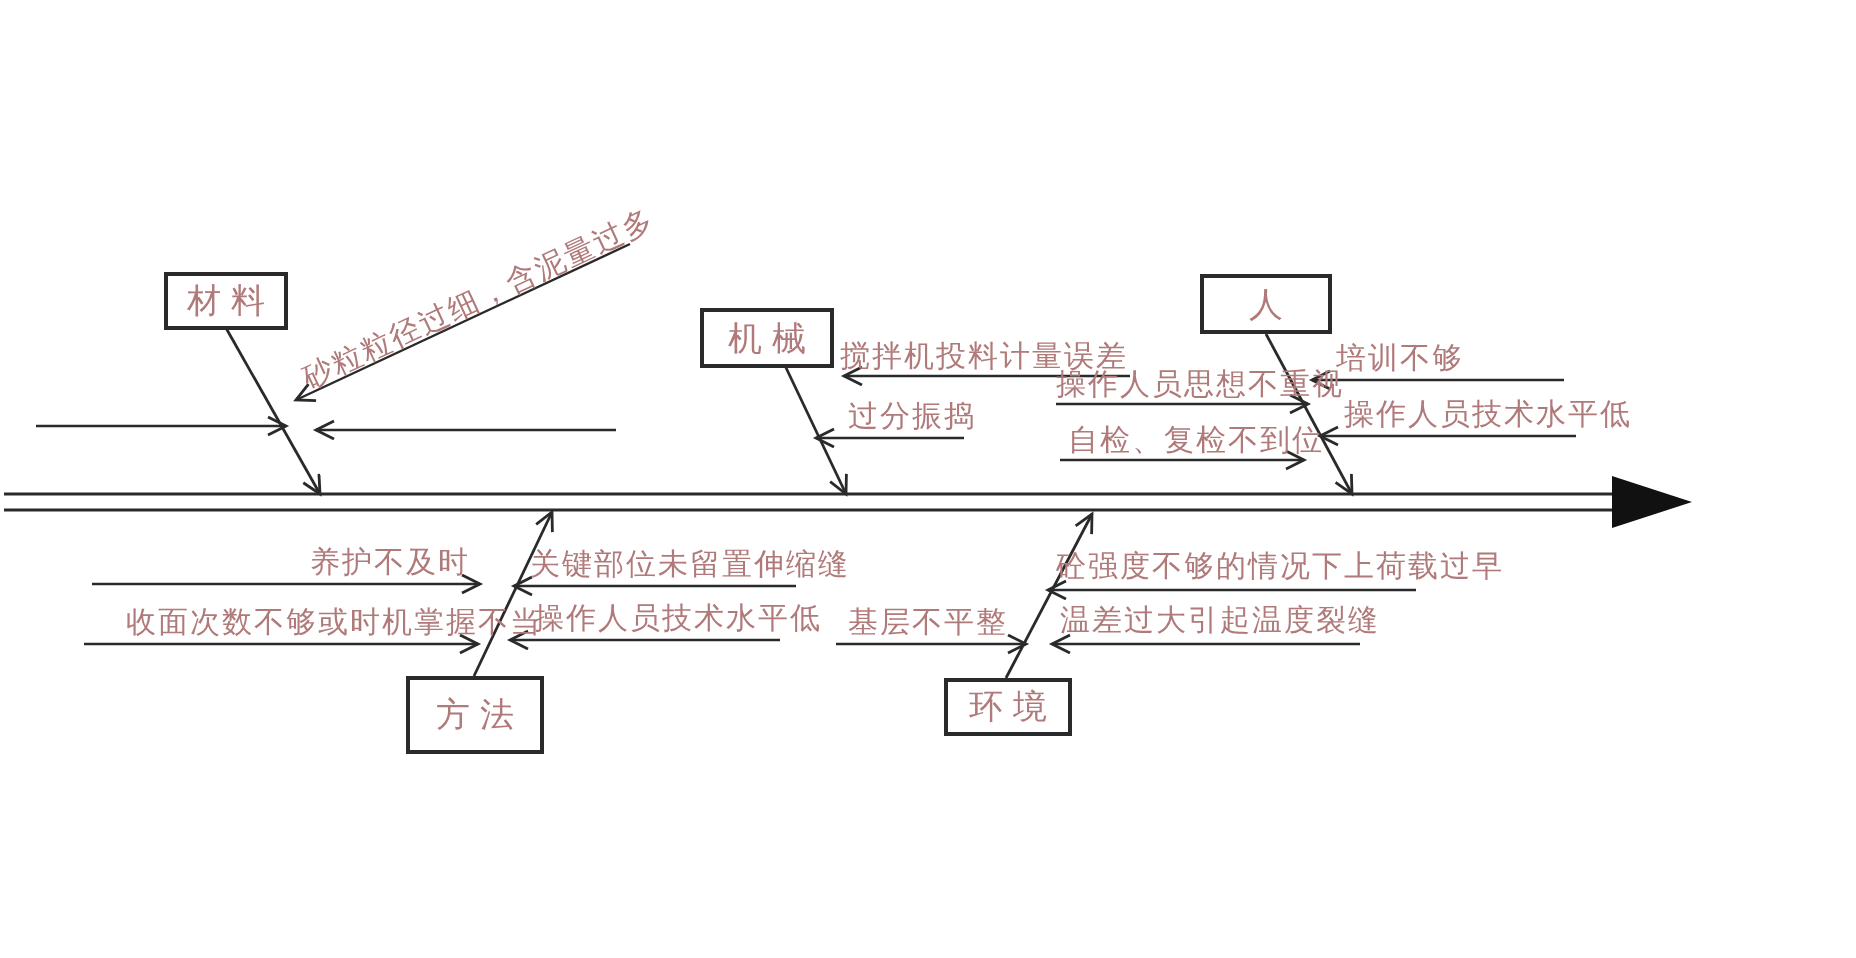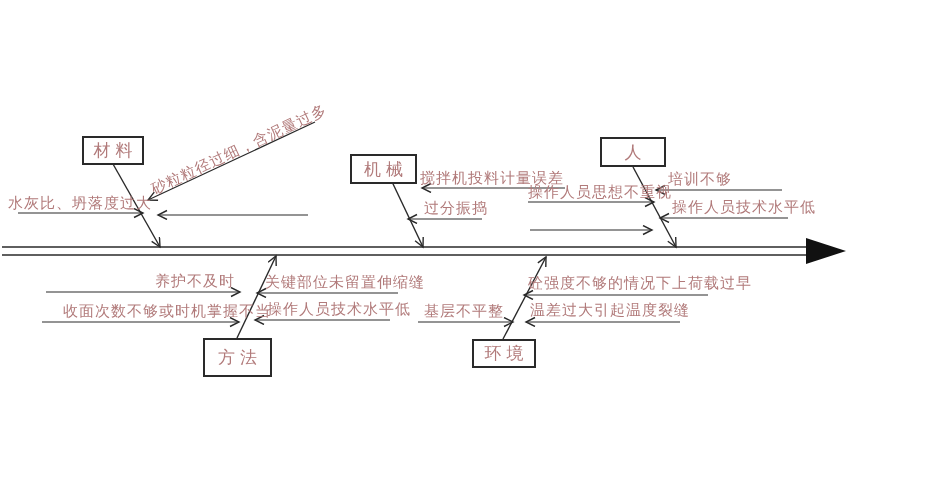--- a/index.html
+++ b/index.html
@@ -88,27 +88,27 @@
   <div class="catbox" style="left:600px;top:137px;width:66px;height:30px;letter-spacing:0;padding-left:0;">
     <span>人</span>
   </div>
   <div class="catbox" style="left:203px;top:338px;width:69px;height:39px;">
     <span>方法</span>
   </div>
   <div class="catbox" style="left:472px;top:339px;width:64px;height:29px;">
     <span>环境</span>
   </div>
 
-  <div class="cause" style="left:8px;top:194px;">水灰比、坍落度过大</div>
   <div class="cause rot" style="left:156px;top:180px;height:18px;">砂粒粒径过细，含泥量过多</div>
 
   <div class="cause" style="left:420px;top:169px;">搅拌机投料计量误差</div>
   <div class="cause" style="left:424px;top:199px;">过分振捣</div>
 
   <div class="cause" style="left:528px;top:183px;">操作人员思想不重视</div>
+  <div class="cause" style="left:534px;top:211px;">自检、复检不到位</div>
   <div class="cause" style="left:668px;top:170px;">培训不够</div>
   <div class="cause" style="left:672px;top:198px;">操作人员技术水平低</div>
 
   <div class="cause" style="left:155px;top:272px;">养护不及时</div>
   <div class="cause" style="left:63px;top:302px;">收面次数不够或时机掌握不当</div>
   <div class="cause" style="left:265px;top:273px;">关键部位未留置伸缩缝</div>
   <div class="cause" style="left:267px;top:300px;">操作人员技术水平低</div>
 
   <div class="cause" style="left:424px;top:302px;">基层不平整</div>
   <div class="cause" style="left:530px;top:301px;">温差过大引起温度裂缝</div>

